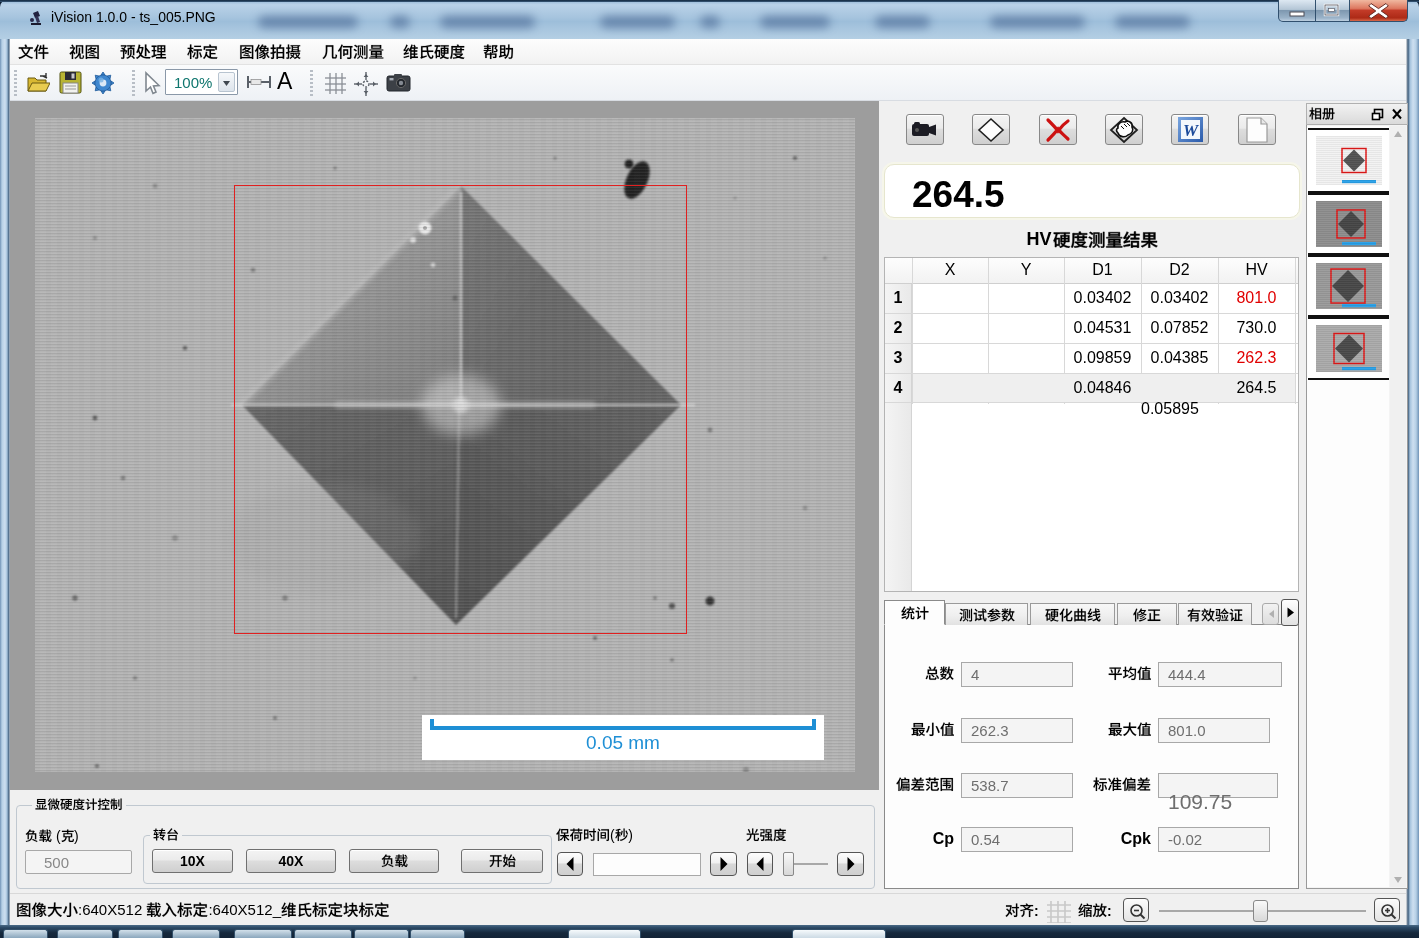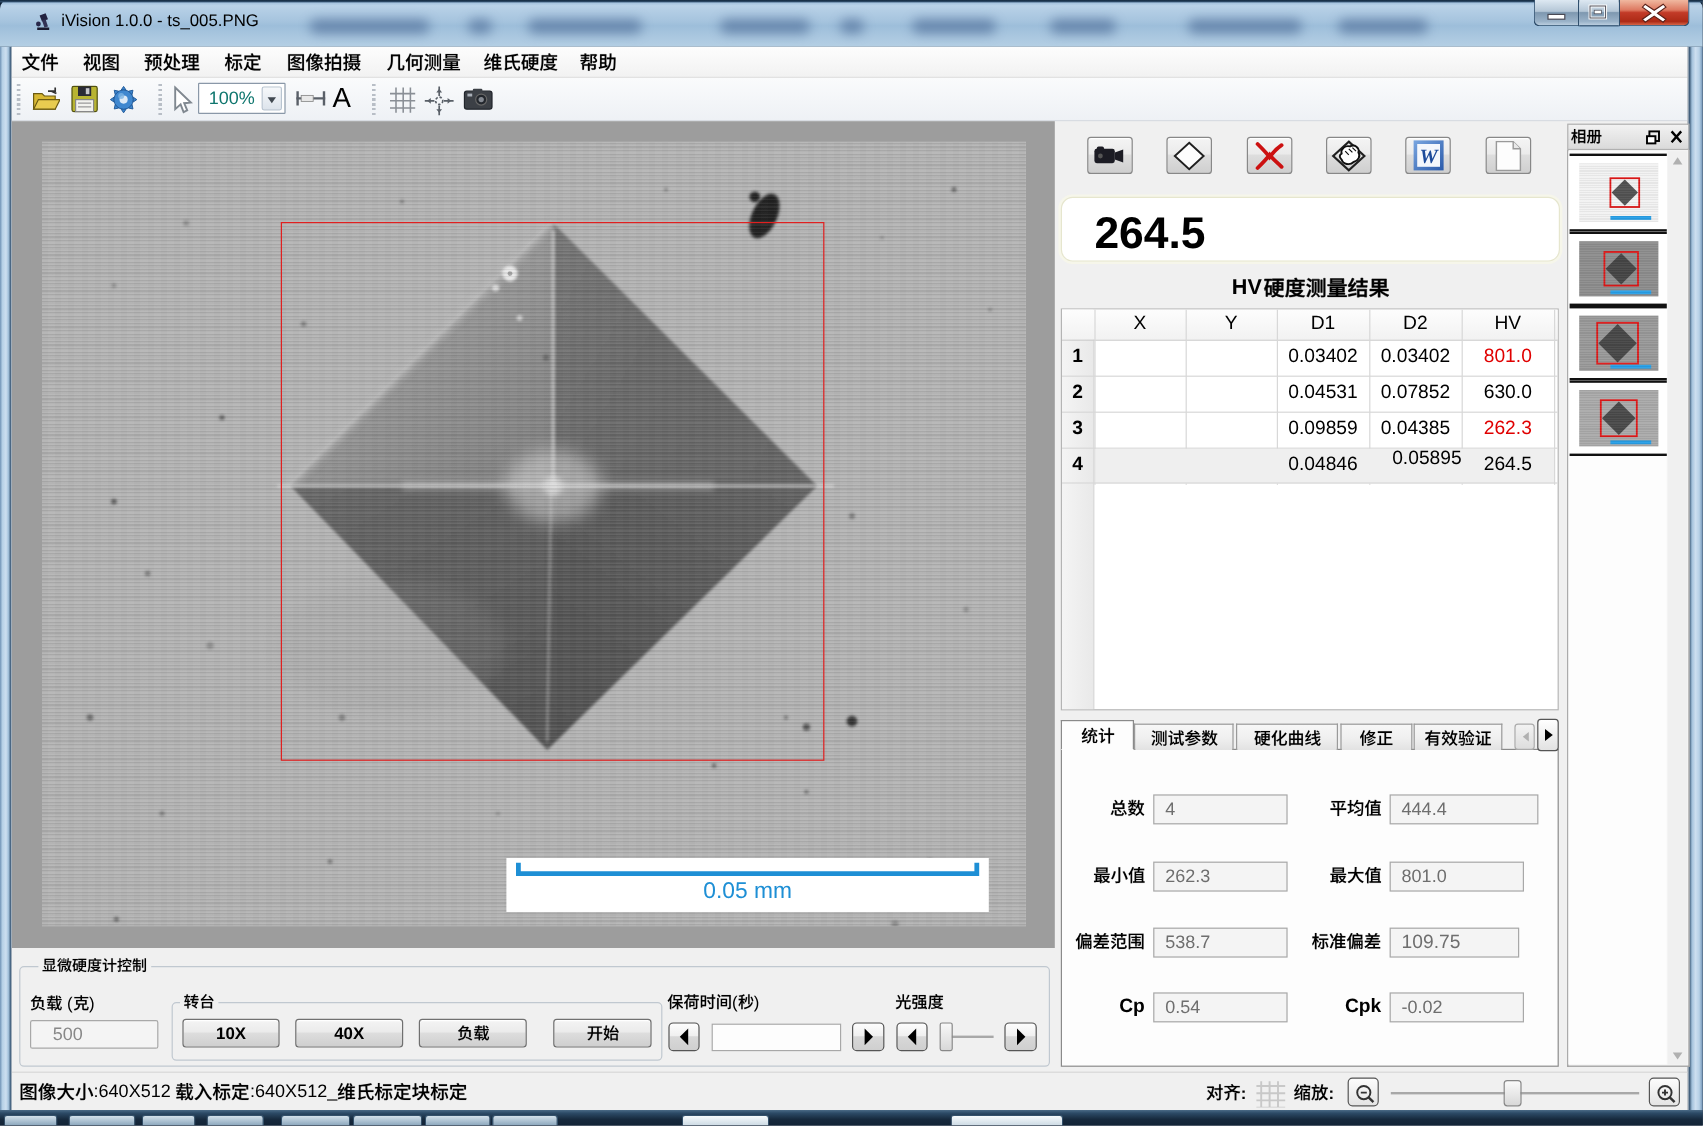--- a/index.html
+++ b/index.html
@@ -450,31 +450,31 @@
     <div class="abs" style="left:1295px;top:258px;width:1px;height:146px;background:#d8d8d8"></div>
     <div class="abs" style="left:885px;top:313px;width:413px;height:1px;background:#d8d8d8"></div>
     <div class="abs" style="left:885px;top:289px;width:26px;text-align:center;font-size:16px;font-weight:bold;color:#000">1</div>
     <div class="abs" style="left:1064px;top:289px;width:77px;text-align:center;font-size:16px;color:#000">0.03402</div>
     <div class="abs" style="left:1141px;top:289px;width:77px;text-align:center;font-size:16px;color:#000">0.03402</div>
     <div class="abs" style="left:1218px;top:289px;width:77px;text-align:center;font-size:16px;color:#e00000">801.0</div>
     <div class="abs" style="left:885px;top:343px;width:413px;height:1px;background:#d8d8d8"></div>
     <div class="abs" style="left:885px;top:319px;width:26px;text-align:center;font-size:16px;font-weight:bold;color:#000">2</div>
     <div class="abs" style="left:1064px;top:319px;width:77px;text-align:center;font-size:16px;color:#000">0.04531</div>
     <div class="abs" style="left:1141px;top:319px;width:77px;text-align:center;font-size:16px;color:#000">0.07852</div>
-    <div class="abs" style="left:1218px;top:319px;width:77px;text-align:center;font-size:16px;color:#000">630.0</div>
+    <div class="abs" style="left:1218px;top:319px;width:77px;text-align:center;font-size:16px;color:#000">730.0</div>
     <div class="abs" style="left:885px;top:372.5px;width:413px;height:1px;background:#d8d8d8"></div>
     <div class="abs" style="left:885px;top:349px;width:26px;text-align:center;font-size:16px;font-weight:bold;color:#000">3</div>
     <div class="abs" style="left:1064px;top:349px;width:77px;text-align:center;font-size:16px;color:#000">0.09859</div>
     <div class="abs" style="left:1141px;top:349px;width:77px;text-align:center;font-size:16px;color:#000">0.04385</div>
     <div class="abs" style="left:1218px;top:349px;width:77px;text-align:center;font-size:16px;color:#e00000">262.3</div>
     <div class="abs" style="left:913px;top:373.5px;width:382px;height:29.5px;background:#efefef"></div>
     <div class="abs" style="left:885px;top:402px;width:413px;height:1px;background:#d8d8d8"></div>
     <div class="abs" style="left:885px;top:378.5px;width:26px;text-align:center;font-size:16px;font-weight:bold;color:#000">4</div>
     <div class="abs" style="left:1064px;top:378.5px;width:77px;text-align:center;font-size:16px;color:#000">0.04846</div>
-    <div class="abs" style="left:1141px;top:374px;width:77px;text-align:right;font-size:16px;color:#000">0.05895</div>
+    <div class="abs" style="left:1141px;top:400px;width:77px;text-align:left;font-size:16px;color:#000">0.05895</div>
     <div class="abs" style="left:1218px;top:378.5px;width:77px;text-align:center;font-size:16px;color:#000">264.5</div>
     <div class="abs" style="left:884px;top:624px;width:415px;height:265px;background:#fdfdfd;border:1px solid #8a8a8a"></div>
     <div class="abs" style="left:945px;top:603px;width:83px;height:22px;border:1px solid #9a9a9a;border-bottom:none;background:linear-gradient(180deg,#f7f7f7 0%,#efefef 55%,#e2e2e2 100%);display:flex;align-items:center;justify-content:center;color:#000">
       <svg style="width:56px;height:14px;display:block" viewBox="0 0 4000 1000">
         <use href="#u6d4b" x="0" stroke="currentColor" stroke-width="6"></use>
         <use href="#u8bd5" x="1000" stroke="currentColor" stroke-width="6"></use>
         <use href="#u53c2" x="2000" stroke="currentColor" stroke-width="6"></use>
         <use href="#u6570" x="3000" stroke="currentColor" stroke-width="6"></use>
       </svg>
     </div>
@@ -557,21 +557,21 @@
     </div>
     <div class="abs tb" style="left:961px;top:773px;width:112px;height:25px;font-size:15px;padding:3px 0 0 9px;color:#6e6e6e">538.7</div>
     <div class="abs" style="left:1093.0px;top:777px;color:#000">
       <svg style="width:58px;height:14.5px;display:block" viewBox="0 0 4000 1000">
         <use href="#u6807" x="0" stroke="currentColor" stroke-width="8"></use>
         <use href="#u51c6" x="1000" stroke="currentColor" stroke-width="8"></use>
         <use href="#u504f" x="2000" stroke="currentColor" stroke-width="8"></use>
         <use href="#u5dee" x="3000" stroke="currentColor" stroke-width="8"></use>
       </svg>
     </div>
-    <div class="abs tb" style="left:1158px;top:773px;width:108px;height:25px;font-size:16px;padding:3px 0 0 9px;color:#6e6e6e">109.75</div>
+    <div class="abs tb" style="left:1158px;top:773px;width:120px;height:25px;font-size:21px;padding:16px 0 0 9px;color:#6e6e6e">109.75</div>
     <div class="abs" style="left:894px;top:830px;width:60px;text-align:right;font-size:16px;font-weight:bold;color:#000">Cp</div>
     <div class="abs tb" style="left:961px;top:827px;width:112px;height:25px;font-size:15px;padding:3px 0 0 9px;color:#6e6e6e">0.54</div>
     <div class="abs" style="left:1091px;top:830px;width:60px;text-align:right;font-size:16px;font-weight:bold;color:#000">Cpk</div>
     <div class="abs tb" style="left:1158px;top:827px;width:112px;height:25px;font-size:15px;padding:3px 0 0 9px;color:#6e6e6e">-0.02</div>
     <div class="abs" style="left:1306px;top:103px;width:102px;height:22px;background:linear-gradient(180deg,#f2f2f2,#dadada);border:1px solid #b0b0b0"></div>
     <div class="abs" style="left:1309px;top:107px;color:#000">
       <svg style="width:26px;height:13px;display:block" viewBox="0 0 2000 1000">
         <use href="#u76f8" x="0" stroke="currentColor" stroke-width="8"></use>
         <use href="#u518c" x="1000" stroke="currentColor" stroke-width="8"></use>
       </svg>

